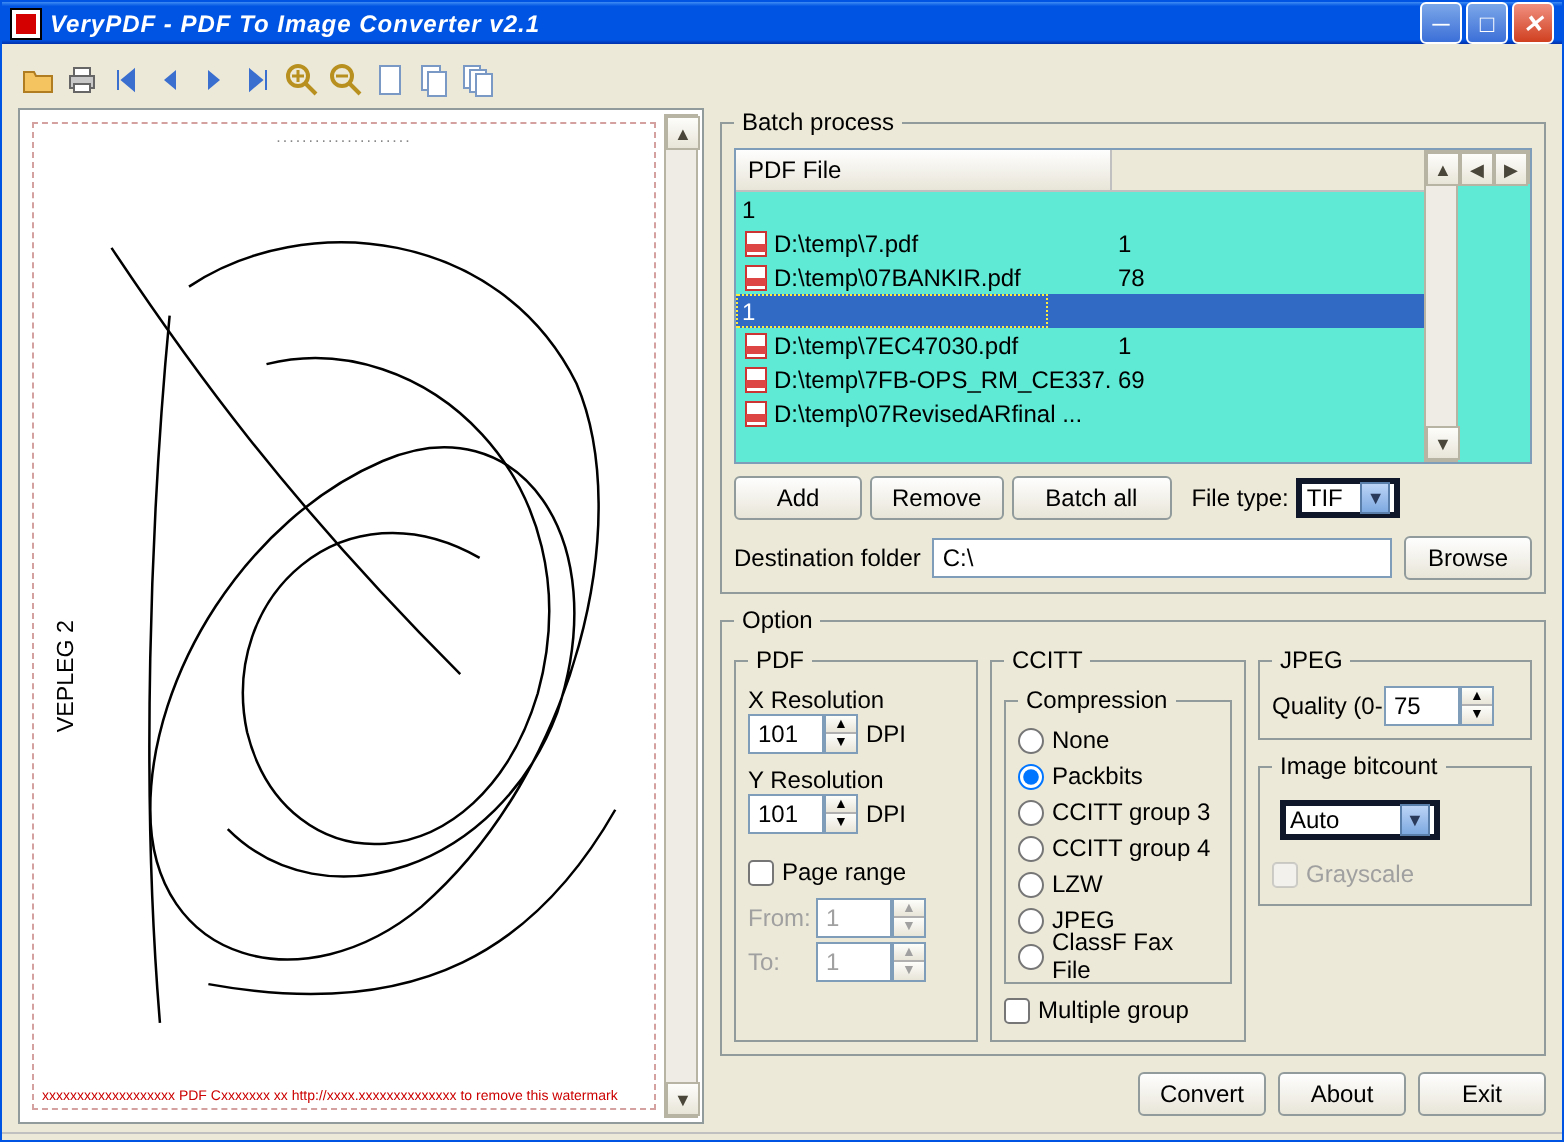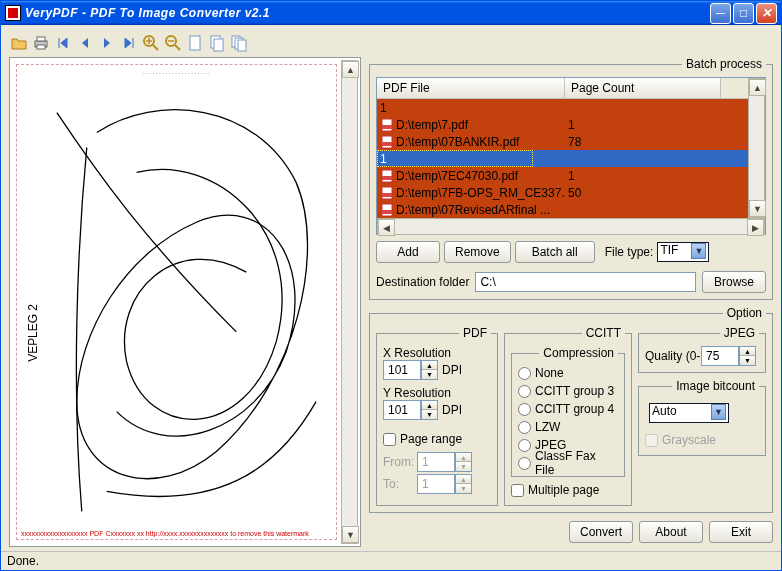--- a/index.html
+++ b/index.html
@@ -22,37 +22,37 @@
 .preview .topline { position:absolute; top:2px; left:80px; right:80px; font-size:8px; text-align:center; color:#888; letter-spacing:1px;}
 .preview .fineprint { position: absolute; bottom: 2px; left: 4px; right: 4px; font-size: 7px; color: #c00; white-space: nowrap; overflow: hidden; }
 .preview svg { width: 100%; height: 100%; }
 .scrollbar-v { width: 17px; background: #eeece4; border: 1px solid #b8b4a4; display: flex; flex-direction: column; }
 .scrollbar-v .arrow, .scrollbar-h .arrow { height: 17px; width: 17px; background: linear-gradient(#fdfdfb,#e8e5d8); border: 1px solid #b8b4a4; display:flex;align-items:center;justify-content:center; font-size:9px; color:#4a4639;}
 .scrollbar-v .track { flex: 1; }
 .scrollbar-h { height: 17px; background: #eeece4; border: 1px solid #b8b4a4; display: flex; }
 .scrollbar-h .track { flex: 1; }
 .rightpane { flex: 1; display: flex; flex-direction: column; gap: 6px; }
 fieldset { border: 1px solid #919b9c; padding: 6px; margin: 0; }
-legend { padding: 0 4px; text-align: right; }
-.filelist { border: 1px solid #7f9db9; background: #c2410c; height: 158px; display: flex; flex-direction: column; }
+legend { padding: 0 4px; }
+.filelist { border: 1px solid #7f9db9; background: #5eead4; height: 158px; display: flex; }
 .flheader { display: flex; background: #ece9d8; border-bottom: 1px solid #c0c0c0; }
 .flheader .col { padding: 3px 6px; border-right: 1px solid #c0c0c0; background: linear-gradient(#fefefe,#e8e5d8); }
 .flbody { flex: 1; overflow: hidden; }
 .flrow { display: flex; height: 17px; align-items: center; }
 .flrow .cell { padding: 1px 3px; white-space: nowrap; overflow: hidden; display:flex; align-items:center; gap:2px;}
 .flrow.sel { background: #316ac5; color: #fff; }
 .flrow.sel .cell:first-child { border: 1px dotted #ffeb3b; padding: 0 2px; height:100%;}
 .pdficon { width: 14px; height: 14px; flex-shrink: 0; }
 .colfile { width: 188px; }
 .colpc { width: 156px; }
 .btnrow { display: flex; gap: 4px; align-items: center; margin-top: 6px; }
 .btn { height: 22px; padding: 0 10px; background: linear-gradient(#fefefe,#e8e5d8); border: 1px solid #919b9c; border-radius: 3px; cursor: pointer; display:flex;align-items:center;justify-content:center; min-width:64px;}
 .lbl { white-space: nowrap; }
 .txtinput { height: 20px; border: 1px solid #7f9db9; background: #fff; padding: 0 4px; }
-.select { height: 20px; border: 1px solid #0f172a; background: #fff; padding: 0 2px; display:flex; justify-content:space-between; gap:4px; min-width:52px;}
+.select { height: 20px; border: 3px solid #0f172a; background: #fff; padding: 0 2px; display:flex; align-items:center; justify-content:space-between; gap:4px; min-width:52px;}
 .select .arrow { width:15px; height:16px; background:linear-gradient(#bcd4f6,#7da9e0); border:1px solid #5a7fab; display:flex;align-items:center;justify-content:center; font-size:9px; color:#2a3a5a;}
 .destrow { display: flex; align-items: center; gap: 6px; margin-top: 8px; }
 .destrow .txtinput { flex: 1; }
 .optionrow { display: flex; gap: 6px; }
 .optcol { display: flex; flex-direction: column; gap: 6px; }
 .spin { display: flex; align-items: center; }
 .spin .txtinput { width: 38px; }
 .spin .arrows { display: flex; flex-direction: column; border:1px solid #7f9db9;}
 .spin .arrows div { width: 15px; height: 9px; background: linear-gradient(#fdfdfb,#e8e5d8); display:flex;align-items:center;justify-content:center; font-size:7px; border-bottom:1px solid #b0b0b0;}
 .spin .arrows div:last-child{border-bottom:none;}
@@ -171,21 +171,20 @@
 
       <div class="rightpane">
 
         <fieldset>
           <legend>Batch process</legend>
           <div class="filelist">
             <div style="display:flex; flex:1;">
               <div style="flex:1; display:flex; flex-direction:column;">
                 <div class="flheader">
                   <div class="col colfile">PDF File</div>
-                  <div class="col colpc">Page Count</div>
                 </div>
                 <div class="flbody" id="flbody">
                     <div class="flrow">
                       <div class="cell colpc">1</div>
                     </div>
                     <div class="flrow">
                       <div class="cell colfile">
                         <svg class="pdficon" viewBox="0 0 14 14">
                           <rect x="2" y="1" width="10" height="12" fill="#fff" stroke="#c33"></rect>
                           <rect x="2" y="7" width="10" height="4" fill="#d44"></rect>
@@ -218,21 +217,21 @@
                       <div class="cell colpc">1</div>
                     </div>
                     <div class="flrow">
                       <div class="cell colfile">
                         <svg class="pdficon" viewBox="0 0 14 14">
                           <rect x="2" y="1" width="10" height="12" fill="#fff" stroke="#c33"></rect>
                           <rect x="2" y="7" width="10" height="4" fill="#d44"></rect>
                         </svg>
                         <span>D:\temp\7FB-OPS_RM_CE337.pdf</span>
                       </div>
-                      <div class="cell colpc">50</div>
+                      <div class="cell colpc">69</div>
                     </div>
                     <div class="flrow">
                       <div class="cell colfile">
                         <svg class="pdficon" viewBox="0 0 14 14">
                           <rect x="2" y="1" width="10" height="12" fill="#fff" stroke="#c33"></rect>
                           <rect x="2" y="7" width="10" height="4" fill="#d44"></rect>
                         </svg>
                         <span>D:\temp\07RevisedARfinal ...</span>
                       </div>
                     </div>
@@ -318,20 +317,24 @@
             <fieldset style="width:128px">
               <legend>CCITT</legend>
               <fieldset style="padding:4px 6px;">
                 <legend>Compression</legend>
                 <div id="tiffopts">
                     <label class="radio">
                       <input type="radio" name="comp" style="">
                       <span>None</span>
                     </label>
                     <label class="radio">
+                      <input type="radio" name="comp" checked="" style="">
+                      <span>Packbits</span>
+                    </label>
+                    <label class="radio">
                       <input type="radio" name="comp" style="">
                       <span>CCITT group 3</span>
                     </label>
                     <label class="radio">
                       <input type="radio" name="comp" style="">
                       <span>CCITT group 4</span>
                     </label>
                     <label class="radio">
                       <input type="radio" name="comp" style="">
                       <span>LZW</span>
@@ -341,21 +344,21 @@
                       <span>JPEG</span>
                     </label>
                     <label class="radio">
                       <input type="radio" name="comp" style="">
                       <span>ClassF Fax File</span>
                     </label>
                   </div>
               </fieldset>
               <label class="check" style="margin-top:4px">
                 <input type="checkbox" style="">
-                <span>Multiple page</span>
+                <span>Multiple group</span>
               </label>
             </fieldset>
 
             <div class="optcol" style="flex:1">
               <fieldset>
                 <legend>JPEG</legend>
                 <div style="display:flex; align-items:center; gap:4px;">
                   <span class="lbl" style="width:52px">Quality (0-100)</span>
                   <div class="spin">
                     <input class="txtinput" value="75" style="">

